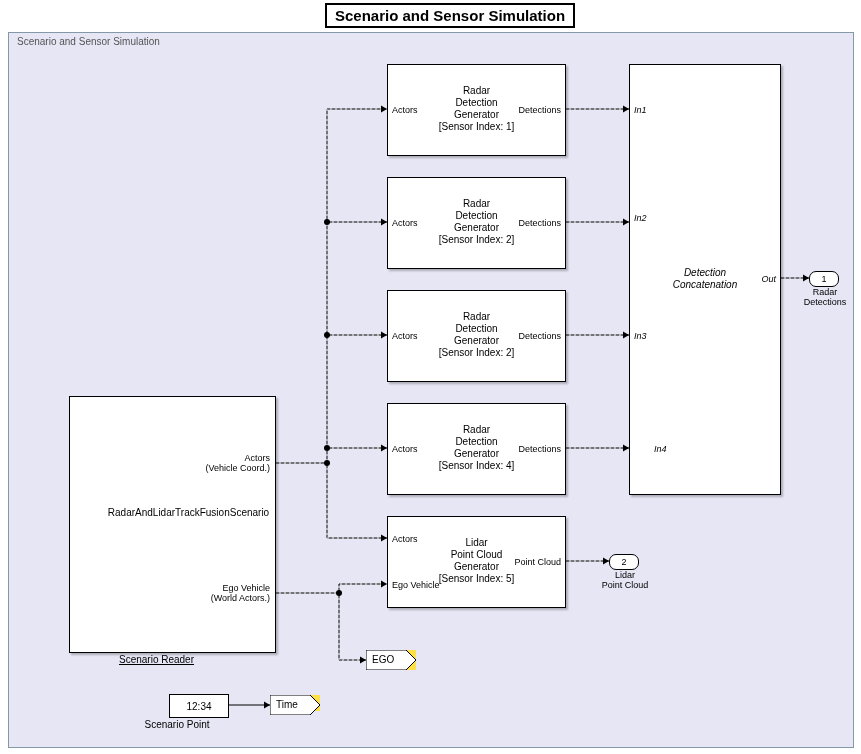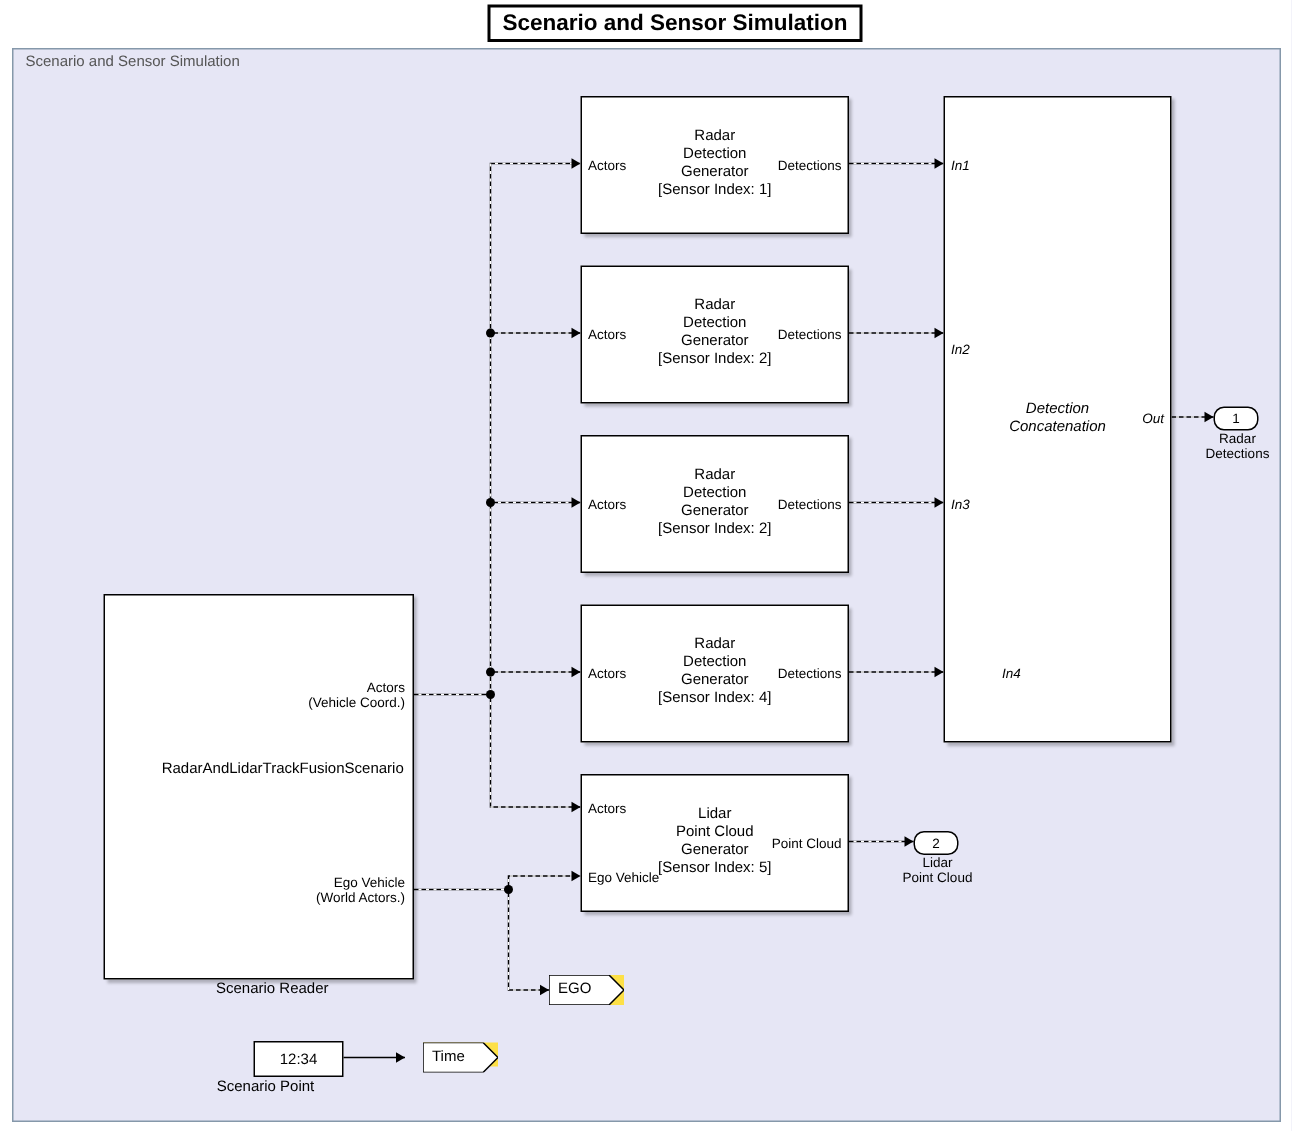--- a/index.html
+++ b/index.html
@@ -185,21 +185,21 @@
     </div>
     <div class="port-label" style="right:5px; top:56px; text-align:right;">
       <span>Actors</span><br>
       <span>(Vehicle Coord.)</span>
     </div>
     <div class="port-label" style="right:5px; top:186px; text-align:right;">
       <span>Ego Vehicle</span><br>
       <span>(World Actors.)</span>
     </div>
   </div>
-  <div class="block-label" style="left:70px; top:621px; width:205px;">Scenario Reader</div>
+  <div class="block-label" style="left:45px; top:621px; width:205px;text-decoration:underline;">Scenario Reader</div>
 
   <div class="block" style="left:378px; top:31px; width:177px; height:90px;">
     <div class="port-label" style="left:4px; top:40px;">Actors</div>
     <div class="centered" style="position:absolute; left:0; top:20px; width:100%; flex-direction:column;">
       <span>Radar</span>
       <span>Detection</span>
       <span>Generator</span>
       <span>[Sensor Index: 1]</span>
     </div>
     <div class="port-label" style="right:4px; top:40px;">Detections</div>
@@ -245,23 +245,23 @@
       <span>Lidar</span>
       <span>Point Cloud</span>
       <span>Generator</span>
       <span>[Sensor Index: 5]</span>
     </div>
     <div class="port-label" style="right:4px; top:40px;">Point Cloud</div>
   </div>
 
   <div class="block" style="left:620px; top:31px; width:150px; height:429px;font-style:italic;">
     <div class="port-label" style="left:4px; top:40px;">In1</div>
-    <div class="port-label" style="left:4px; top:163px;">In2</div>
+    <div class="port-label" style="left:4px; top:148px;">In2</div>
     <div class="port-label" style="left:4px; top:266px;">In3</div>
-    <div class="port-label" style="left:18px; top:379px;padding-left:20px;">In4</div>
+    <div class="port-label" style="left:4px; top:379px;padding-left:20px;">In4</div>
     <div class="centered" style="position:absolute; left:0; top:202px; width:100%; flex-direction:column;">
       <span>Detection</span>
       <span>Concatenation</span>
     </div>
     <div class="port-label" style="right:4px; top:209px;">Out</div>
   </div>
 
   <div class="outport" style="left:800px; top:238px;">
     <span>1</span>
   </div>
@@ -283,20 +283,20 @@
       <polygon points="0,0 40,0 50,10 40,20 0,20" fill="#fff" stroke="#000"></polygon>
     </svg>
     <div style="position:absolute; left:6px; top:4px; font-size:10px;">EGO</div>
   </div>
 
   <div class="clock-box" style="left:139px; top:661px; width:58px; height:22px;margin-left:21px;">
     <span>12:34</span>
   </div>
   <div class="block-label" style="left:125px; top:686px; width:86px;">Scenario Point</div>
 
-  <div class="tag" style="left:273px; top:662px; width:50px; height:16px;">
+  <div class="tag" style="left:261px; top:662px; width:50px; height:16px;">
     <svg width="50" height="20">
       <polygon points="0,0 40,0 50,10 40,20 0,20" fill="#fff" stroke="#000"></polygon>
     </svg>
     <div style="position:absolute; left:6px; top:4px; font-size:10px;">Time</div>
   </div>
 
 </div>
 
 </body></html>

